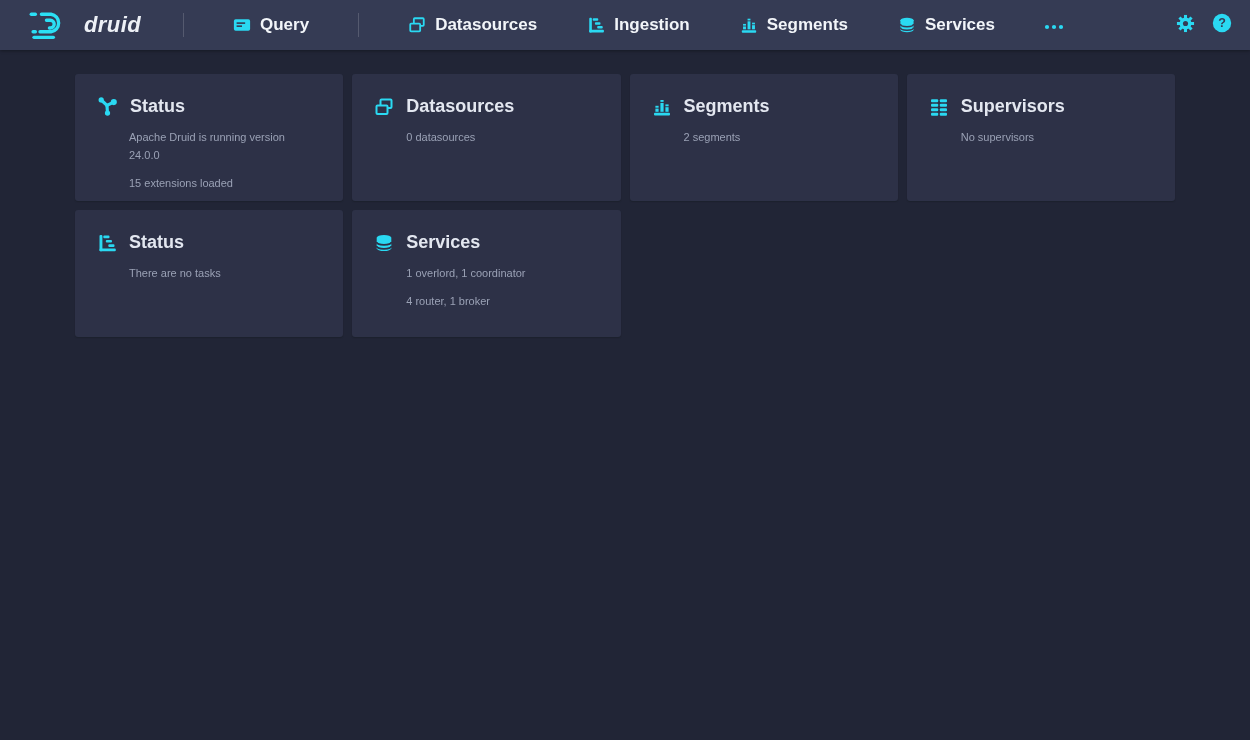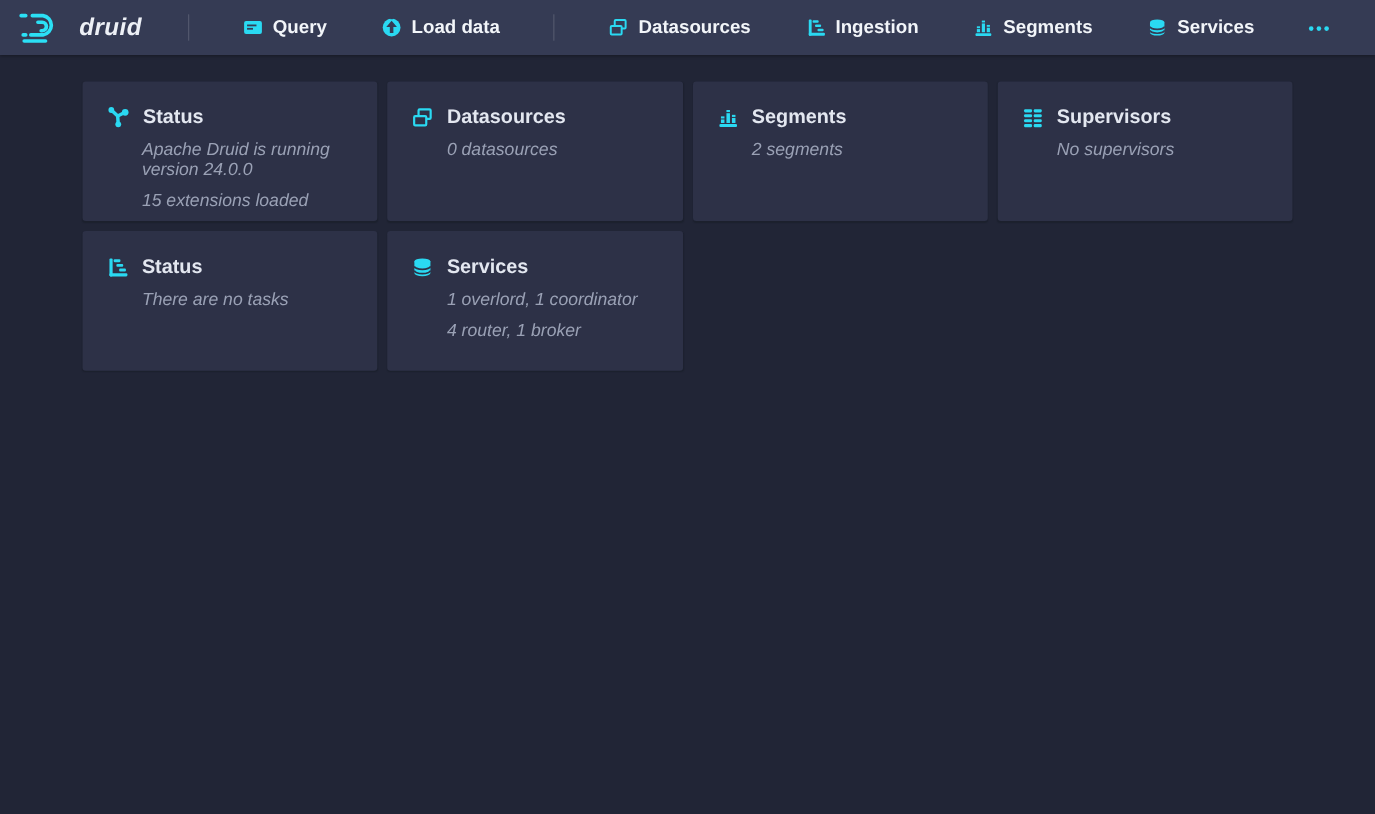--- a/index.html
+++ b/index.html
@@ -16,21 +16,21 @@
     background:var(--page-bg);
     font-family:"Liberation Sans","DejaVu Sans",sans-serif;
     -webkit-font-smoothing:antialiased;
   }
   
   .navbar{
     height:50px;
     background:var(--navbar-bg);
     display:flex;
     align-items:center;
-    padding:0 18px 0 16px;
+    padding:0 18px 0 28px;
     box-shadow:0 1px 3px rgba(0,0,0,.35);
     gap:20px;
   }
   .brand{
     display:flex;align-items:center;gap:8px;cursor:pointer;
     margin-right:4px;
   }
   .brand-text{
     color:#EDF0F6;font-size:22px;font-weight:600;font-style:italic;
     letter-spacing:.4px;line-height:1;padding-right:4px;
@@ -67,21 +67,21 @@
     --icon-bg:var(--card-bg);
     display:block;text-decoration:none;
   }
   .card-head{display:flex;align-items:center;gap:12px;}
   .card-icon{display:flex;align-items:center;flex:none;}
   .card-title{
     color:var(--title-text);font-size:18px;font-weight:600;line-height:1.2;
   }
   .card-body{margin-left:32px;margin-top:9px;padding-right:18px;}
   .card-body p{
-    color:var(--muted-text);font-size:16px;line-height:18px;margin-top:10px;font-style:italic;
+    color:var(--muted-text);font-size:11px;line-height:18px;margin-top:10px;
   }
 </style>
 </head>
 <body>
 
 <div class="navbar">
 
   <div class="brand">
     <span>
       <svg width="48" height="34" viewBox="0 0 52 36" fill="none">
@@ -103,30 +103,20 @@
     <span class="nav-icon">
       <svg width="18" height="18" viewBox="0 0 20 20">
         <rect x="1" y="3.5" width="18" height="13" rx="2" fill="var(--accent)"></rect>
         <rect x="4" y="7" width="9.5" height="1.8" fill="var(--navbar-bg)"></rect>
         <rect x="4" y="10.4" width="6" height="1.8" fill="var(--navbar-bg)"></rect>
       </svg>
     </span>
     <span>Query</span>
   </div>
 
-  <div class="nav-item">
-    <span class="nav-icon">
-      <svg width="18" height="18" viewBox="0 0 20 20">
-        <circle cx="10" cy="10" r="9" fill="var(--accent)"></circle>
-        <polygon points="10,3.2 4.6,9.6 8.2,9.6 8.2,15.6 11.8,15.6 11.8,9.6 15.4,9.6" fill="var(--navbar-bg)"></polygon>
-        <rect x="8.7" y="0" width="2.6" height="1.6" fill="var(--navbar-bg)"></rect>
-      </svg>
-    </span>
-    <span>Load data</span>
-  </div>
 
   <div class="nav-divider"></div>
 
   <div class="nav-item">
     <span class="nav-icon">
       <svg width="18" height="18" viewBox="0 0 20 20">
         <rect x="6.5" y="2.5" width="11" height="8.5" rx="1" fill="none" stroke="var(--accent)" stroke-width="2"></rect>
         <rect x="2.5" y="8.5" width="11" height="8.5" rx="1" fill="var(--icon-bg)" stroke="var(--accent)" stroke-width="2"></rect>
       </svg>
     </span>

